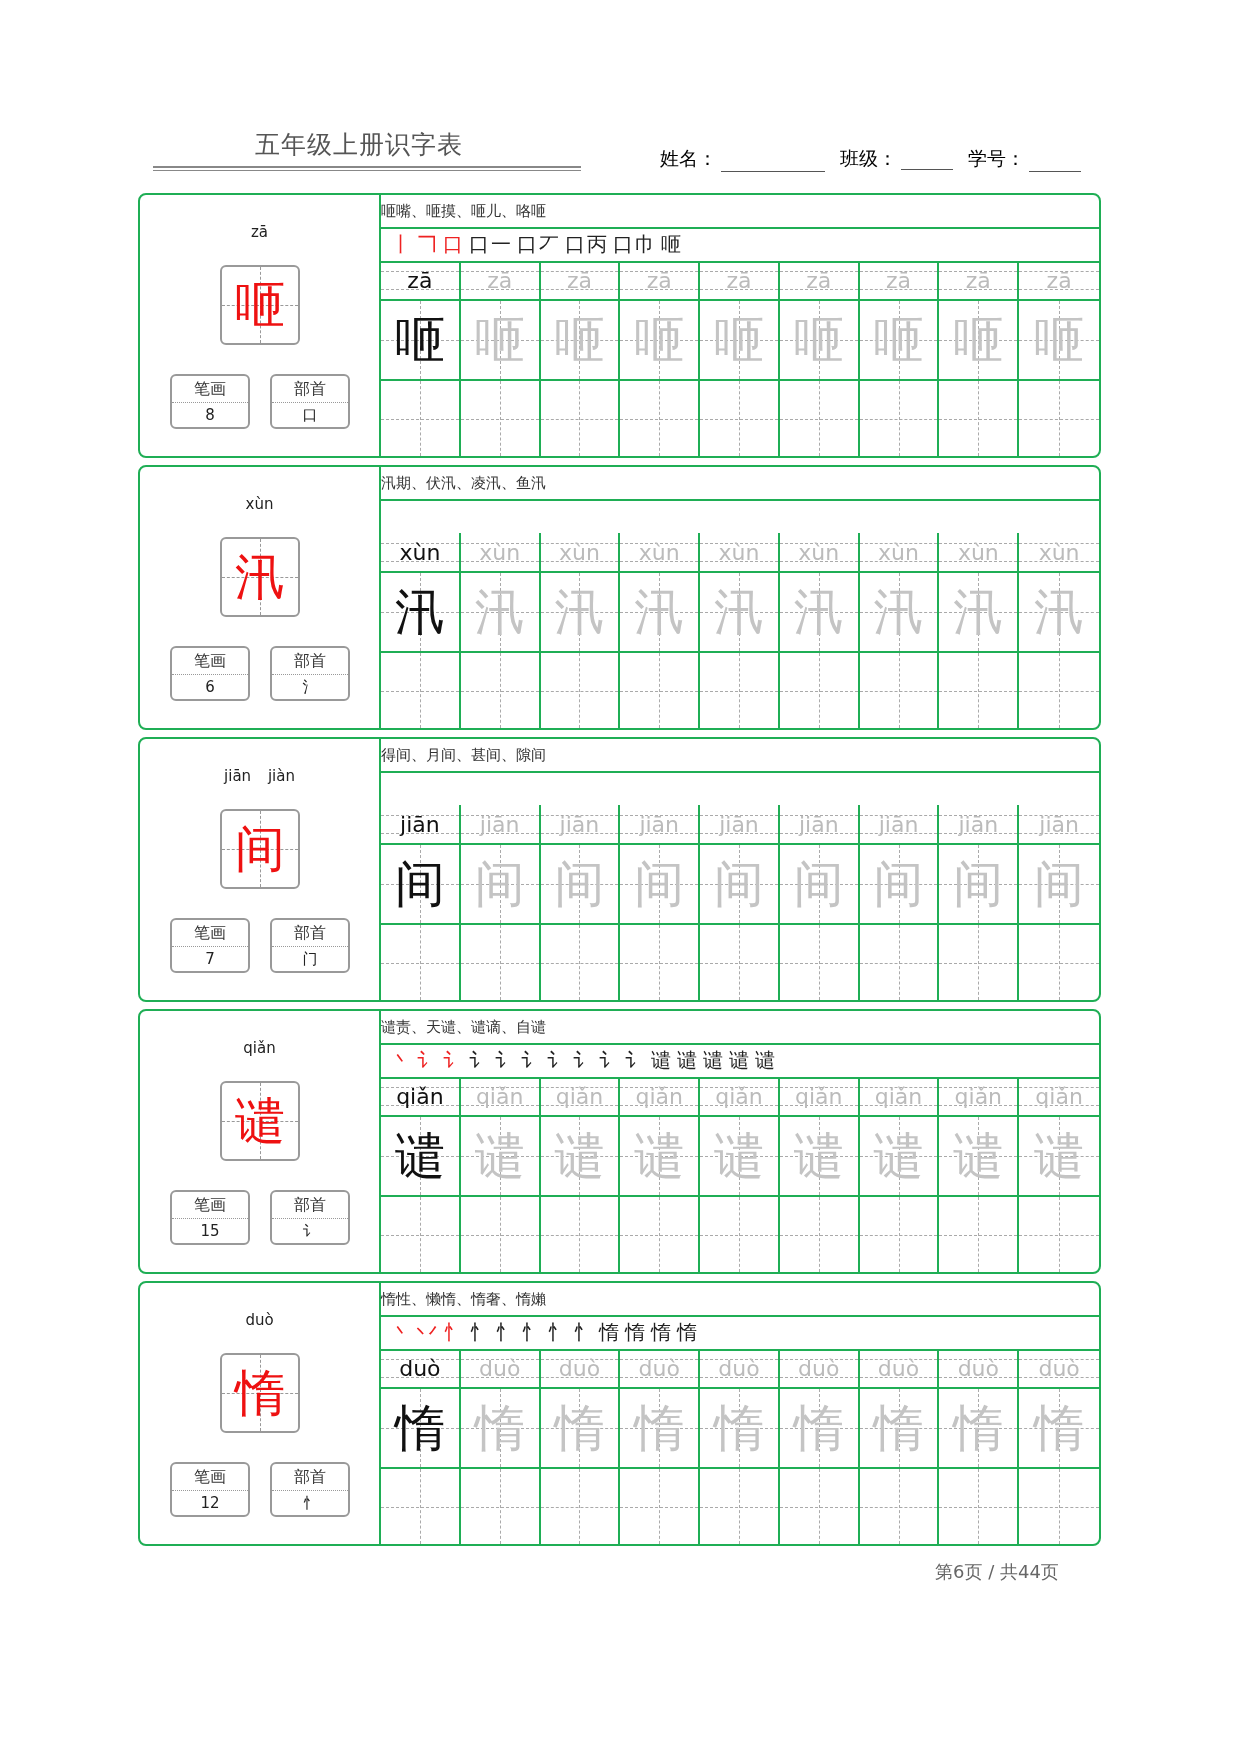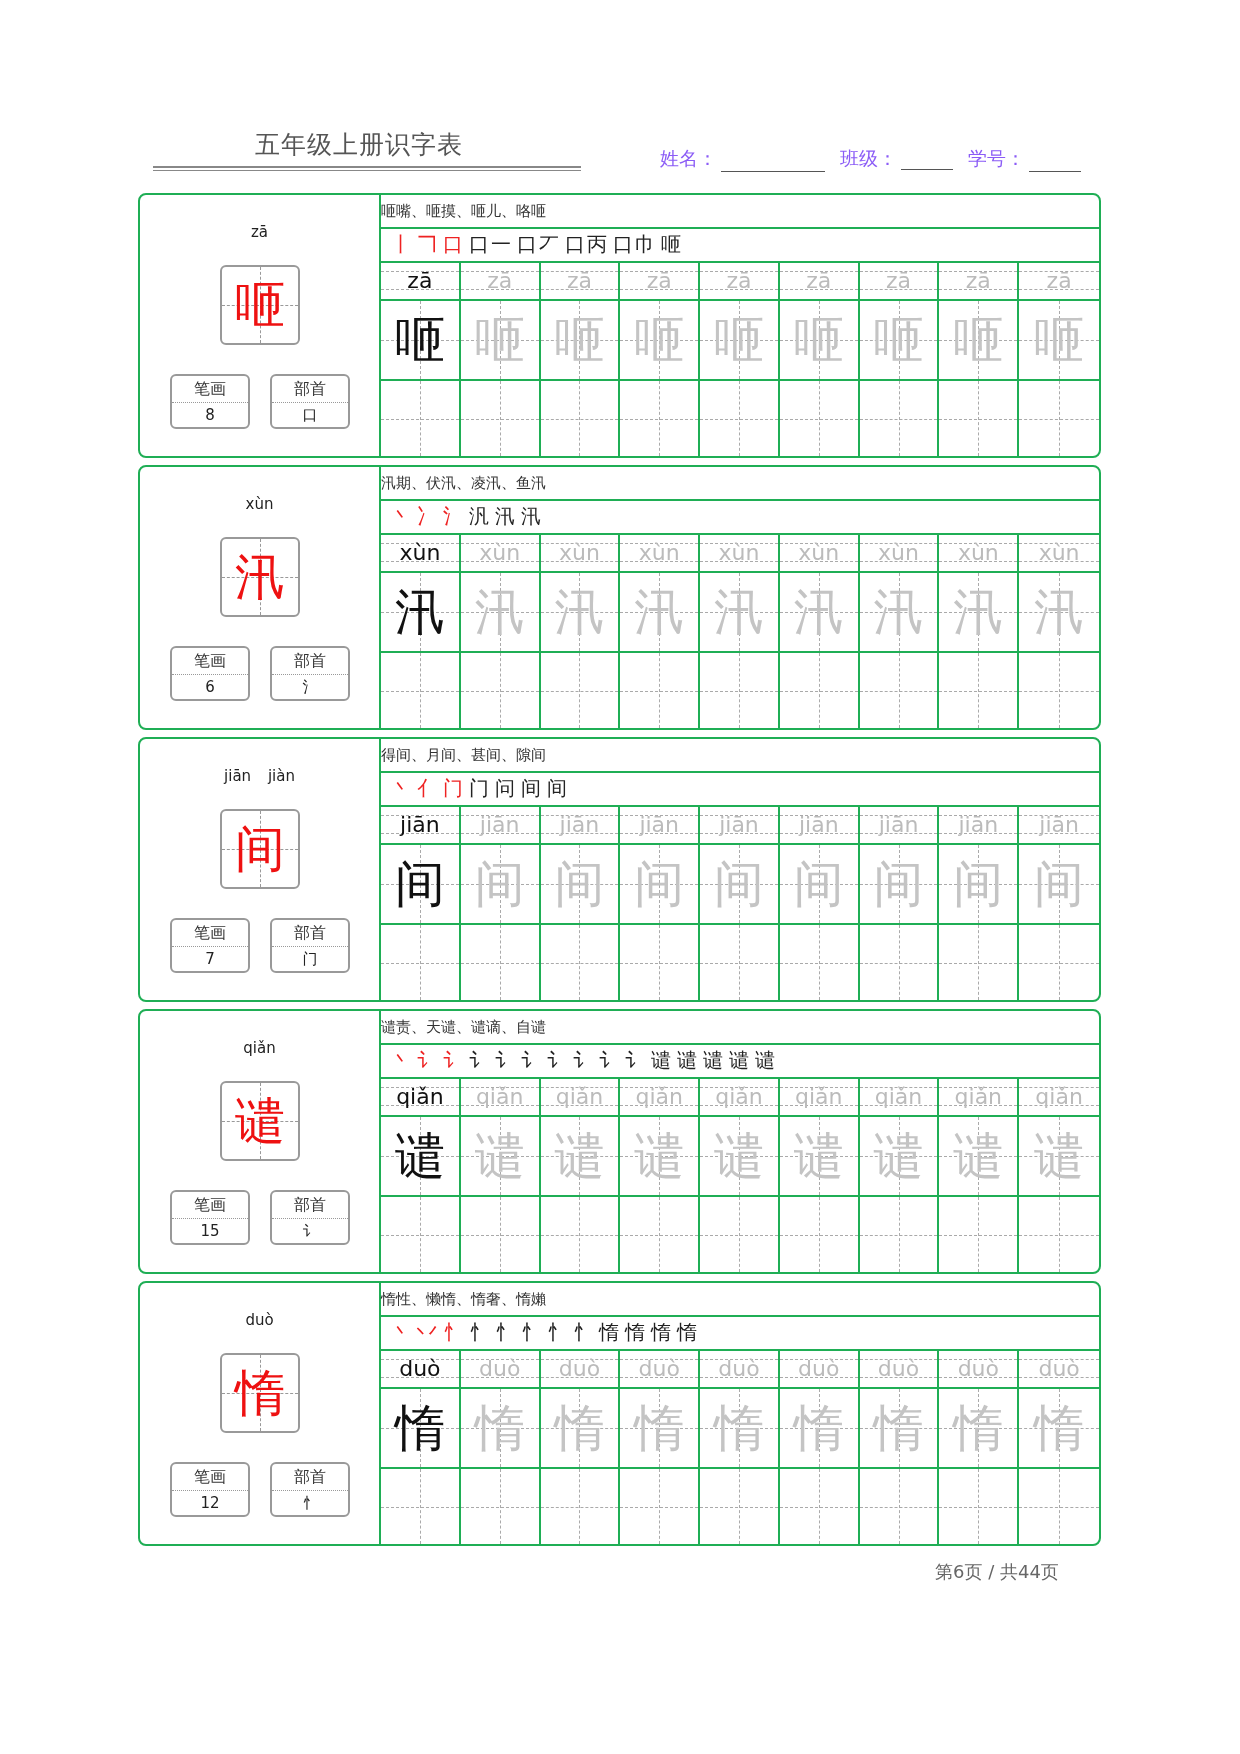--- a/index.html
+++ b/index.html
@@ -5,21 +5,21 @@
   html, body { margin: 0; padding: 0; background: #ffffff; }
   body { width: 1240px; height: 1754px; position: relative; overflow: hidden;
          font-family: "DejaVu Sans", "Liberation Sans", sans-serif; color: #222; }
 
   .header-title { position: absolute; left: 255px; top: 128px; font-size: 25px; font-weight: normal;
                   color: #555; letter-spacing: 1px; }
   .header-rule { position: absolute; left: 153px; width: 428px; height: 2px; background: #888; }
   .header-rule.r1 { top: 166px; }
   .header-rule.r2 { top: 170px; height: 1px; }
 
-  .info { position: absolute; top: 146px; font-size: 19px; color: #8b5cf6; display: flex; align-items: flex-end; }
+  .info { position: absolute; top: 146px; font-size: 19px; color: #000000; display: flex; align-items: flex-end; }
   .info .blank { display: inline-block; border-bottom: 1.5px solid #555; height: 20px; margin-left: 4px; }
 
   .card { position: absolute; left: 138px; width: 963px; height: 265px; border: 2px solid #1fae55;
           border-radius: 8px; box-sizing: border-box; overflow: hidden; }
   .left { position: absolute; left: 0; top: 0; width: 241px; height: 100%; border-right: 2px solid #1fae55; box-sizing: border-box; }
   .left .pinyin { position: absolute; top: 28px; left: 0; width: 100%; text-align: center; font-size: 15px; color: #222; word-spacing: 12px; }
   .bigbox { position: absolute; left: 80px; top: 70px; width: 80px; height: 80px; border: 2px solid #999; border-radius: 6px; box-sizing: border-box; }
   .bigbox .vline { position: absolute; left: 50%; top: 0; bottom: 0; border-left: 1.5px dashed #999; }
   .bigbox .hline { position: absolute; top: 50%; left: 0; right: 0; border-top: 1.5px dashed #999; }
   .bigbox .ch { position: absolute; inset: 0; display: flex; align-items: center; justify-content: center; font-size: 50px; color: #ee1111; font-family: "DejaVu Serif", serif; }
@@ -233,21 +233,20 @@
         <div class="lbl">笔画</div>
         <div class="val">6</div>
       </div>
       <div class="meta radical">
         <div class="lbl">部首</div>
         <div class="val">氵</div>
       </div>
     </div>
     <div class="right">
       <div class="words">汛期、伏汛、凌汛、鱼汛</div>
-      <div class="strokes"><span class="red" style="margin-right: 4px;">丶</span><span class="red" style="margin-right: 4px;">冫</span><span class="red" style="margin-right: 4px;">氵</span><span style="margin-right: 4px;">汎</span><span style="margin-right: 4px;">汛</span><span style="margin-right: 4px;">汛</span></div>
       <div class="grid">
           <div class="cell py first">
             <div class="g1"></div>
             <div class="g2"></div>
             <span class="t">xùn</span>
           </div>
           <div class="cell py">
             <div class="g1"></div>
             <div class="g2"></div>
             <span class="t">xùn</span>
@@ -383,21 +382,20 @@
         <div class="lbl">笔画</div>
         <div class="val">7</div>
       </div>
       <div class="meta radical">
         <div class="lbl">部首</div>
         <div class="val">门</div>
       </div>
     </div>
     <div class="right">
       <div class="words">得间、月间、甚间、隙间</div>
-      <div class="strokes"><span class="red" style="margin-right: 4px;">丶</span><span class="red" style="margin-right: 4px;">亻</span><span class="red" style="margin-right: 4px;">门</span><span style="margin-right: 4px;">门</span><span style="margin-right: 4px;">问</span><span style="margin-right: 4px;">间</span><span style="margin-right: 4px;">间</span></div>
       <div class="grid">
           <div class="cell py first">
             <div class="g1"></div>
             <div class="g2"></div>
             <span class="t">jiān</span>
           </div>
           <div class="cell py">
             <div class="g1"></div>
             <div class="g2"></div>
             <span class="t">jiān</span>

